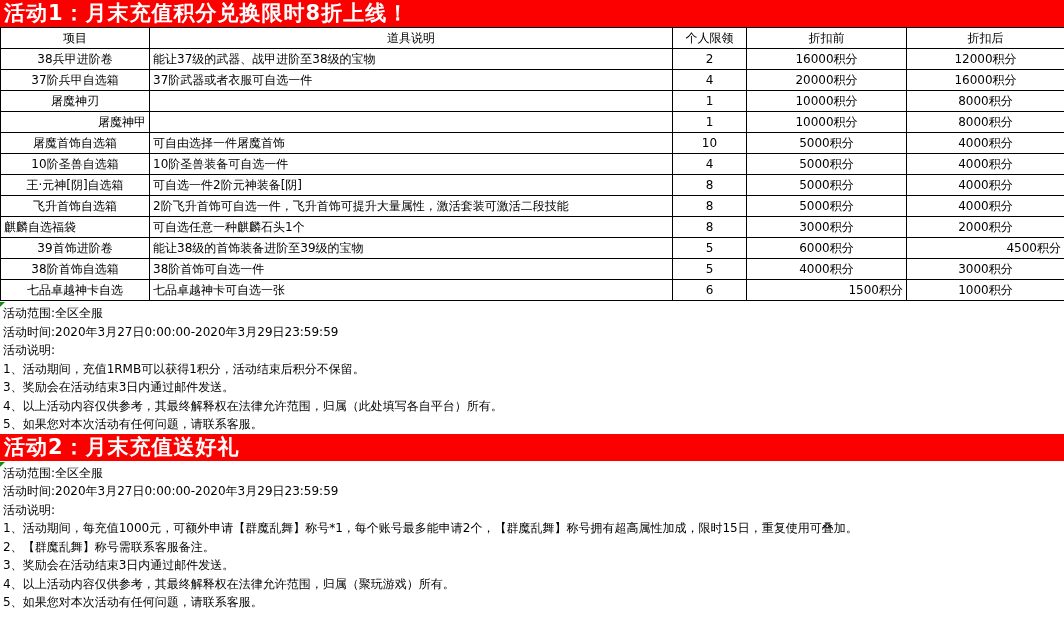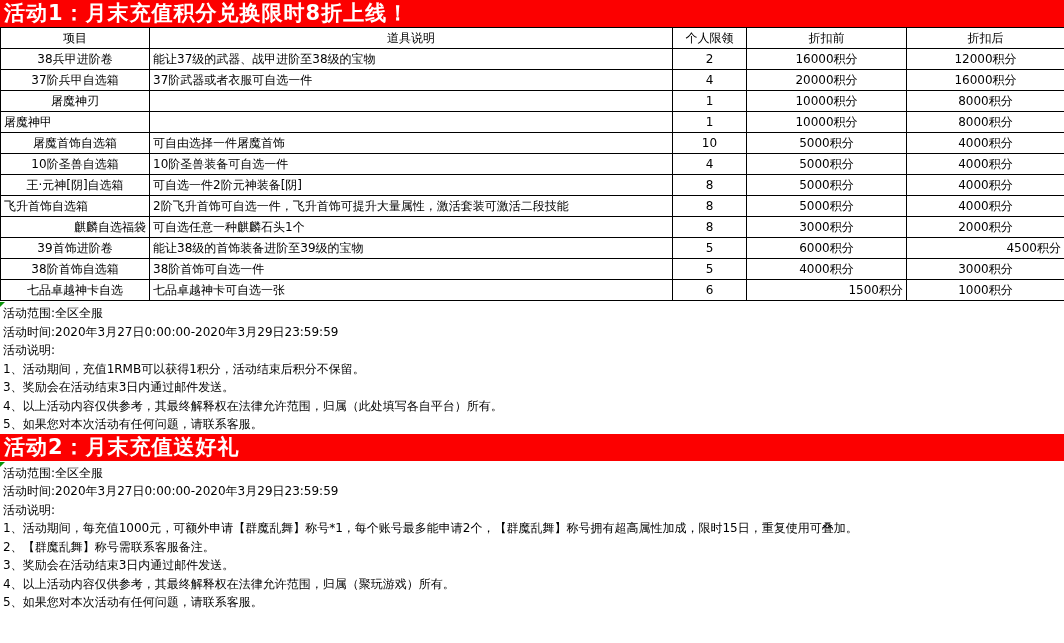--- a/index.html
+++ b/index.html
@@ -72,21 +72,21 @@
         <td style="text-align: center;">16000积分</td>
       </tr>
       <tr>
         <td style="text-align: center;">屠魔神刃</td>
         <td style="text-align: left;"></td>
         <td style="text-align: center;">1</td>
         <td style="text-align: center;">10000积分</td>
         <td style="text-align: center;">8000积分</td>
       </tr>
       <tr>
-        <td style="text-align: left;">屠魔神甲</td>
+        <td style="text-align: right;">屠魔神甲</td>
         <td style="text-align: left;"></td>
         <td style="text-align: center;">1</td>
         <td style="text-align: center;">10000积分</td>
         <td style="text-align: center;">8000积分</td>
       </tr>
       <tr>
         <td style="text-align: center;">屠魔首饰自选箱</td>
         <td style="text-align: left;">可自由选择一件屠魔首饰</td>
         <td style="text-align: center;">10</td>
         <td style="text-align: center;">5000积分</td>
@@ -100,28 +100,28 @@
         <td style="text-align: center;">4000积分</td>
       </tr>
       <tr>
         <td style="text-align: center;">王·元神[阴]自选箱</td>
         <td style="text-align: left;">可自选一件2阶元神装备[阴]</td>
         <td style="text-align: center;">8</td>
         <td style="text-align: center;">5000积分</td>
         <td style="text-align: center;">4000积分</td>
       </tr>
       <tr>
-        <td style="">飞升首饰自选箱</td>
+        <td style="text-align: center;">飞升首饰自选箱</td>
         <td style="text-align: left;">2阶飞升首饰可自选一件，飞升首饰可提升大量属性，激活套装可激活二段技能</td>
         <td style="text-align: center;">8</td>
         <td style="text-align: center;">5000积分</td>
         <td style="text-align: center;">4000积分</td>
       </tr>
       <tr>
-        <td style="text-align: right; margin-top: 40px;">麒麟自选福袋</td>
+        <td style="text-align: left; margin-top: 40px;">麒麟自选福袋</td>
         <td style="text-align: left;">可自选任意一种麒麟石头1个</td>
         <td style="text-align: center;">8</td>
         <td style="text-align: center;">3000积分</td>
         <td style="text-align: center;">2000积分</td>
       </tr>
       <tr>
         <td style="text-align: center;">39首饰进阶卷</td>
         <td style="text-align: left;">能让38级的首饰装备进阶至39级的宝物</td>
         <td style="text-align: center;">5</td>
         <td style="text-align: center;">6000积分</td>

